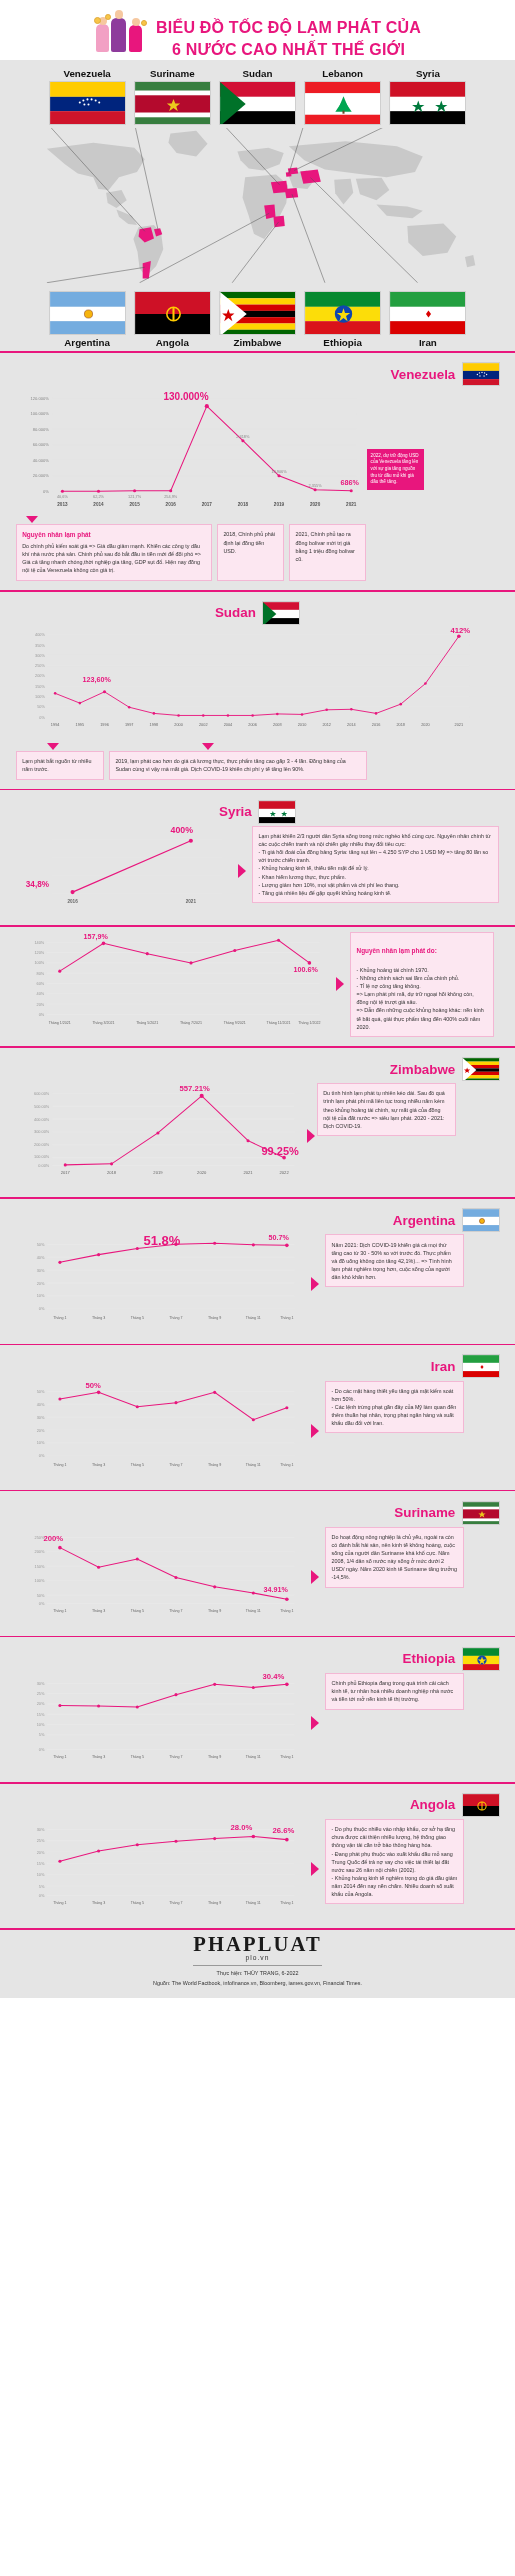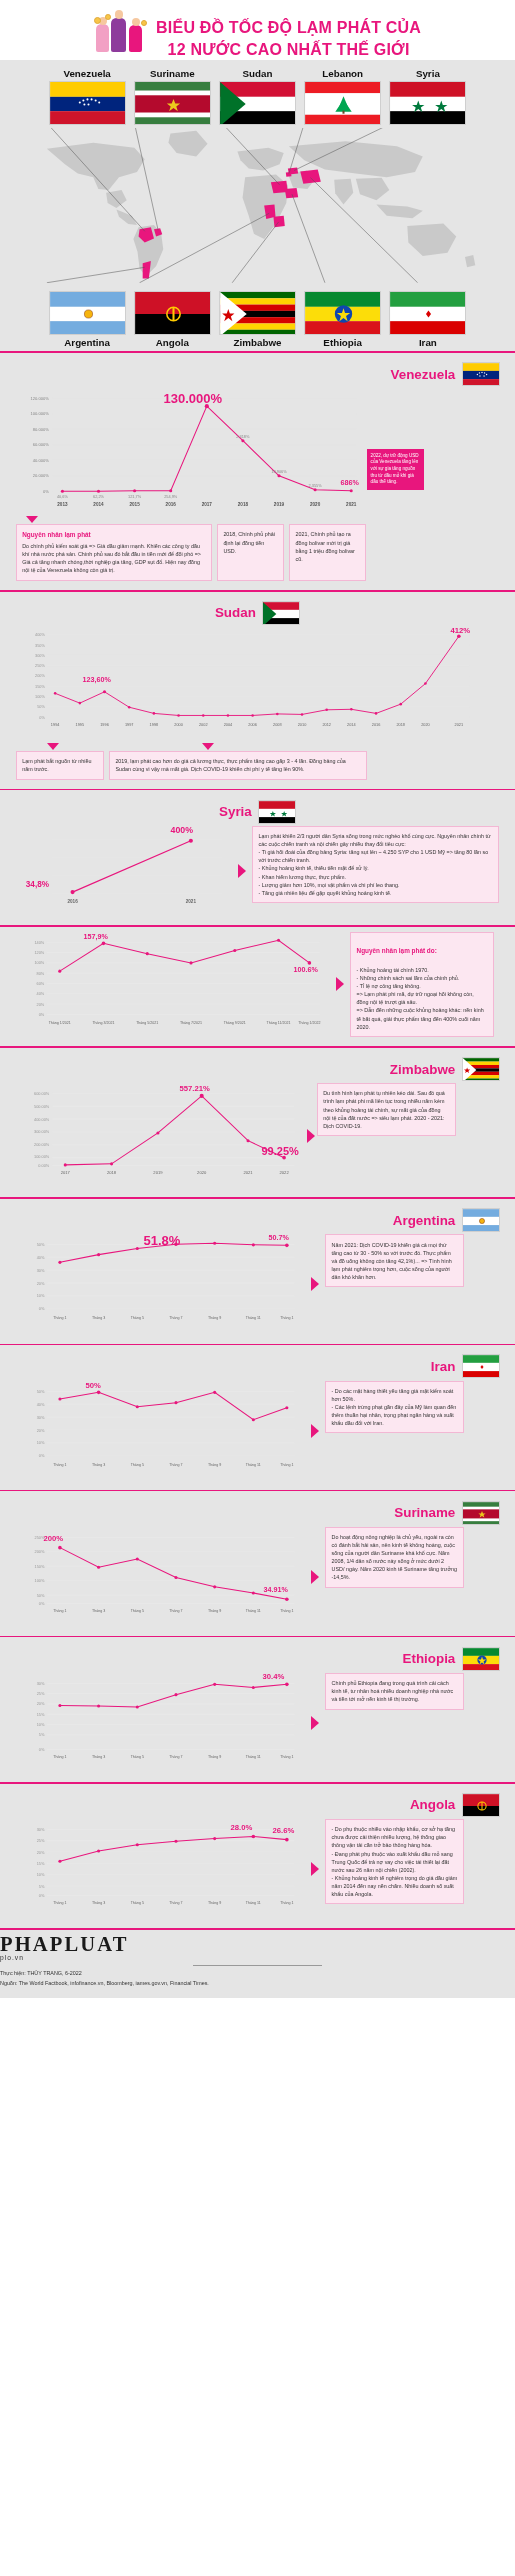--- a/index.html
+++ b/index.html
@@ -78,21 +78,21 @@
   }
   .callout {
     position:absolute; background:#e8167d; color:#fff; font-size:4.6px; line-height:1.45;
     padding:3.6px 4.1px; width:47px;
   }
 
   
   svg text { font-family: "Liberation Sans", sans-serif; }
 
   
-  .footer { padding: 3.1px 0 12.4px 0; }
+  .footer { text-align:center; padding: 3.1px 0 12.4px 0; }
   .footer-logo { font-family:"Liberation Serif", serif; font-weight:bold; font-size:20.6px; letter-spacing:2.1px; color:#1a1a1a; }
   .footer-sub { font-size:6.7px; color:#333; letter-spacing:1px; margin-top:-2.1px; }
   .footer-line { font-size:5.4px; color:#333; margin-top:4.1px; }
   .footer-rule { width:129px; height:0.5px; background:#999; margin:4.1px auto; }
 </style>
 </head>
 <body>
 
 <div class="page">
 
@@ -101,21 +101,21 @@
       <div class="header-mascot">
         <div class="m-fig m1"></div>
         <div class="m-fig m2"></div>
         <div class="m-fig m3"></div>
         <div class="m-coin" style="left:0px;top:2.1px;width:7.2px;height:7.2px;"></div>
         <div class="m-coin" style="left:11.3px;top:0px;width:5.7px;height:5.7px;"></div>
         <div class="m-coin" style="left:47px;top:5.2px;width:6.2px;height:6.2px;"></div>
       </div>
       <div>
         <div class="header-title">BIỂU ĐỒ TỐC ĐỘ LẠM PHÁT CỦA</div>
-        <div class="header-title">12 NƯỚC CAO NHẤT THẾ GIỚI</div>
+        <div class="header-title">6 NƯỚC CAO NHẤT THẾ GIỚI</div>
       </div>
     </div>
   </div>
 
   <div class="flag-row">
     <div class="flag-cell">
       <div class="flag-name">Venezuela</div>
       <div class="flag-img">
         <svg width="77" height="44" viewBox="0 0 150 86">
           <rect width="150" height="29" fill="#FFCC00"></rect>
@@ -376,21 +376,21 @@
             <text x="160" y="228">2014</text>
             <text x="230" y="228">2015</text>
           <text x="300" y="228">2016</text>
             <text x="370" y="228">2017</text>
             <text x="440" y="228">2018</text>
           <text x="510" y="228">2019</text>
             <text x="580" y="228">2020</text>
             <text x="650" y="228">2021</text>
         </g>
       </svg>
-      <div style="position:absolute;left:148px;top:3.1px;font-size:13px;font-weight:bold;color:#e8167d;">130.000%</div>
+      <div style="position:absolute;left:148px;top:3.1px;font-size:10px;font-weight:bold;color:#e8167d;">130.000%</div>
       <div style="position:absolute;left:325px;top:90px;font-size:7.2px;font-weight:bold;color:#e8167d;">686%</div>
       <div class="callout" style="left:351px;top:61px;width:57px;">2022, dự trữ động USD của Venezuela tăng lên với sự gia tăng nguồn thu từ dầu mỏ khi giá dầu thế tăng.</div>
     </div>
     <div class="arrow-down"></div>
     <div style="display:flex; gap:5.2px; align-items:stretch;">
       <div class="note-box" style="width:196px;">
         <span class="note-title">Nguyên nhân lạm phát</span>
         <span>Do chính phủ kiểm soát giá =&gt; Giá dầu giảm mạnh. Khiến các công ty dầu khí nhà nước phá sản. Chính phủ sau đó bắt đầu in tiền mới để đối phó =&gt; Giá cả tăng nhanh chóng,thời nghiệp gia tăng, GDP sụt đổ. Hiện nay đồng nội tệ của Venezuela không còn giá trị.</span>
       </div>
       <div class="note-box" style="width:67px;">2018, Chính phủ phải định lại đồng tiền USD.</div>

